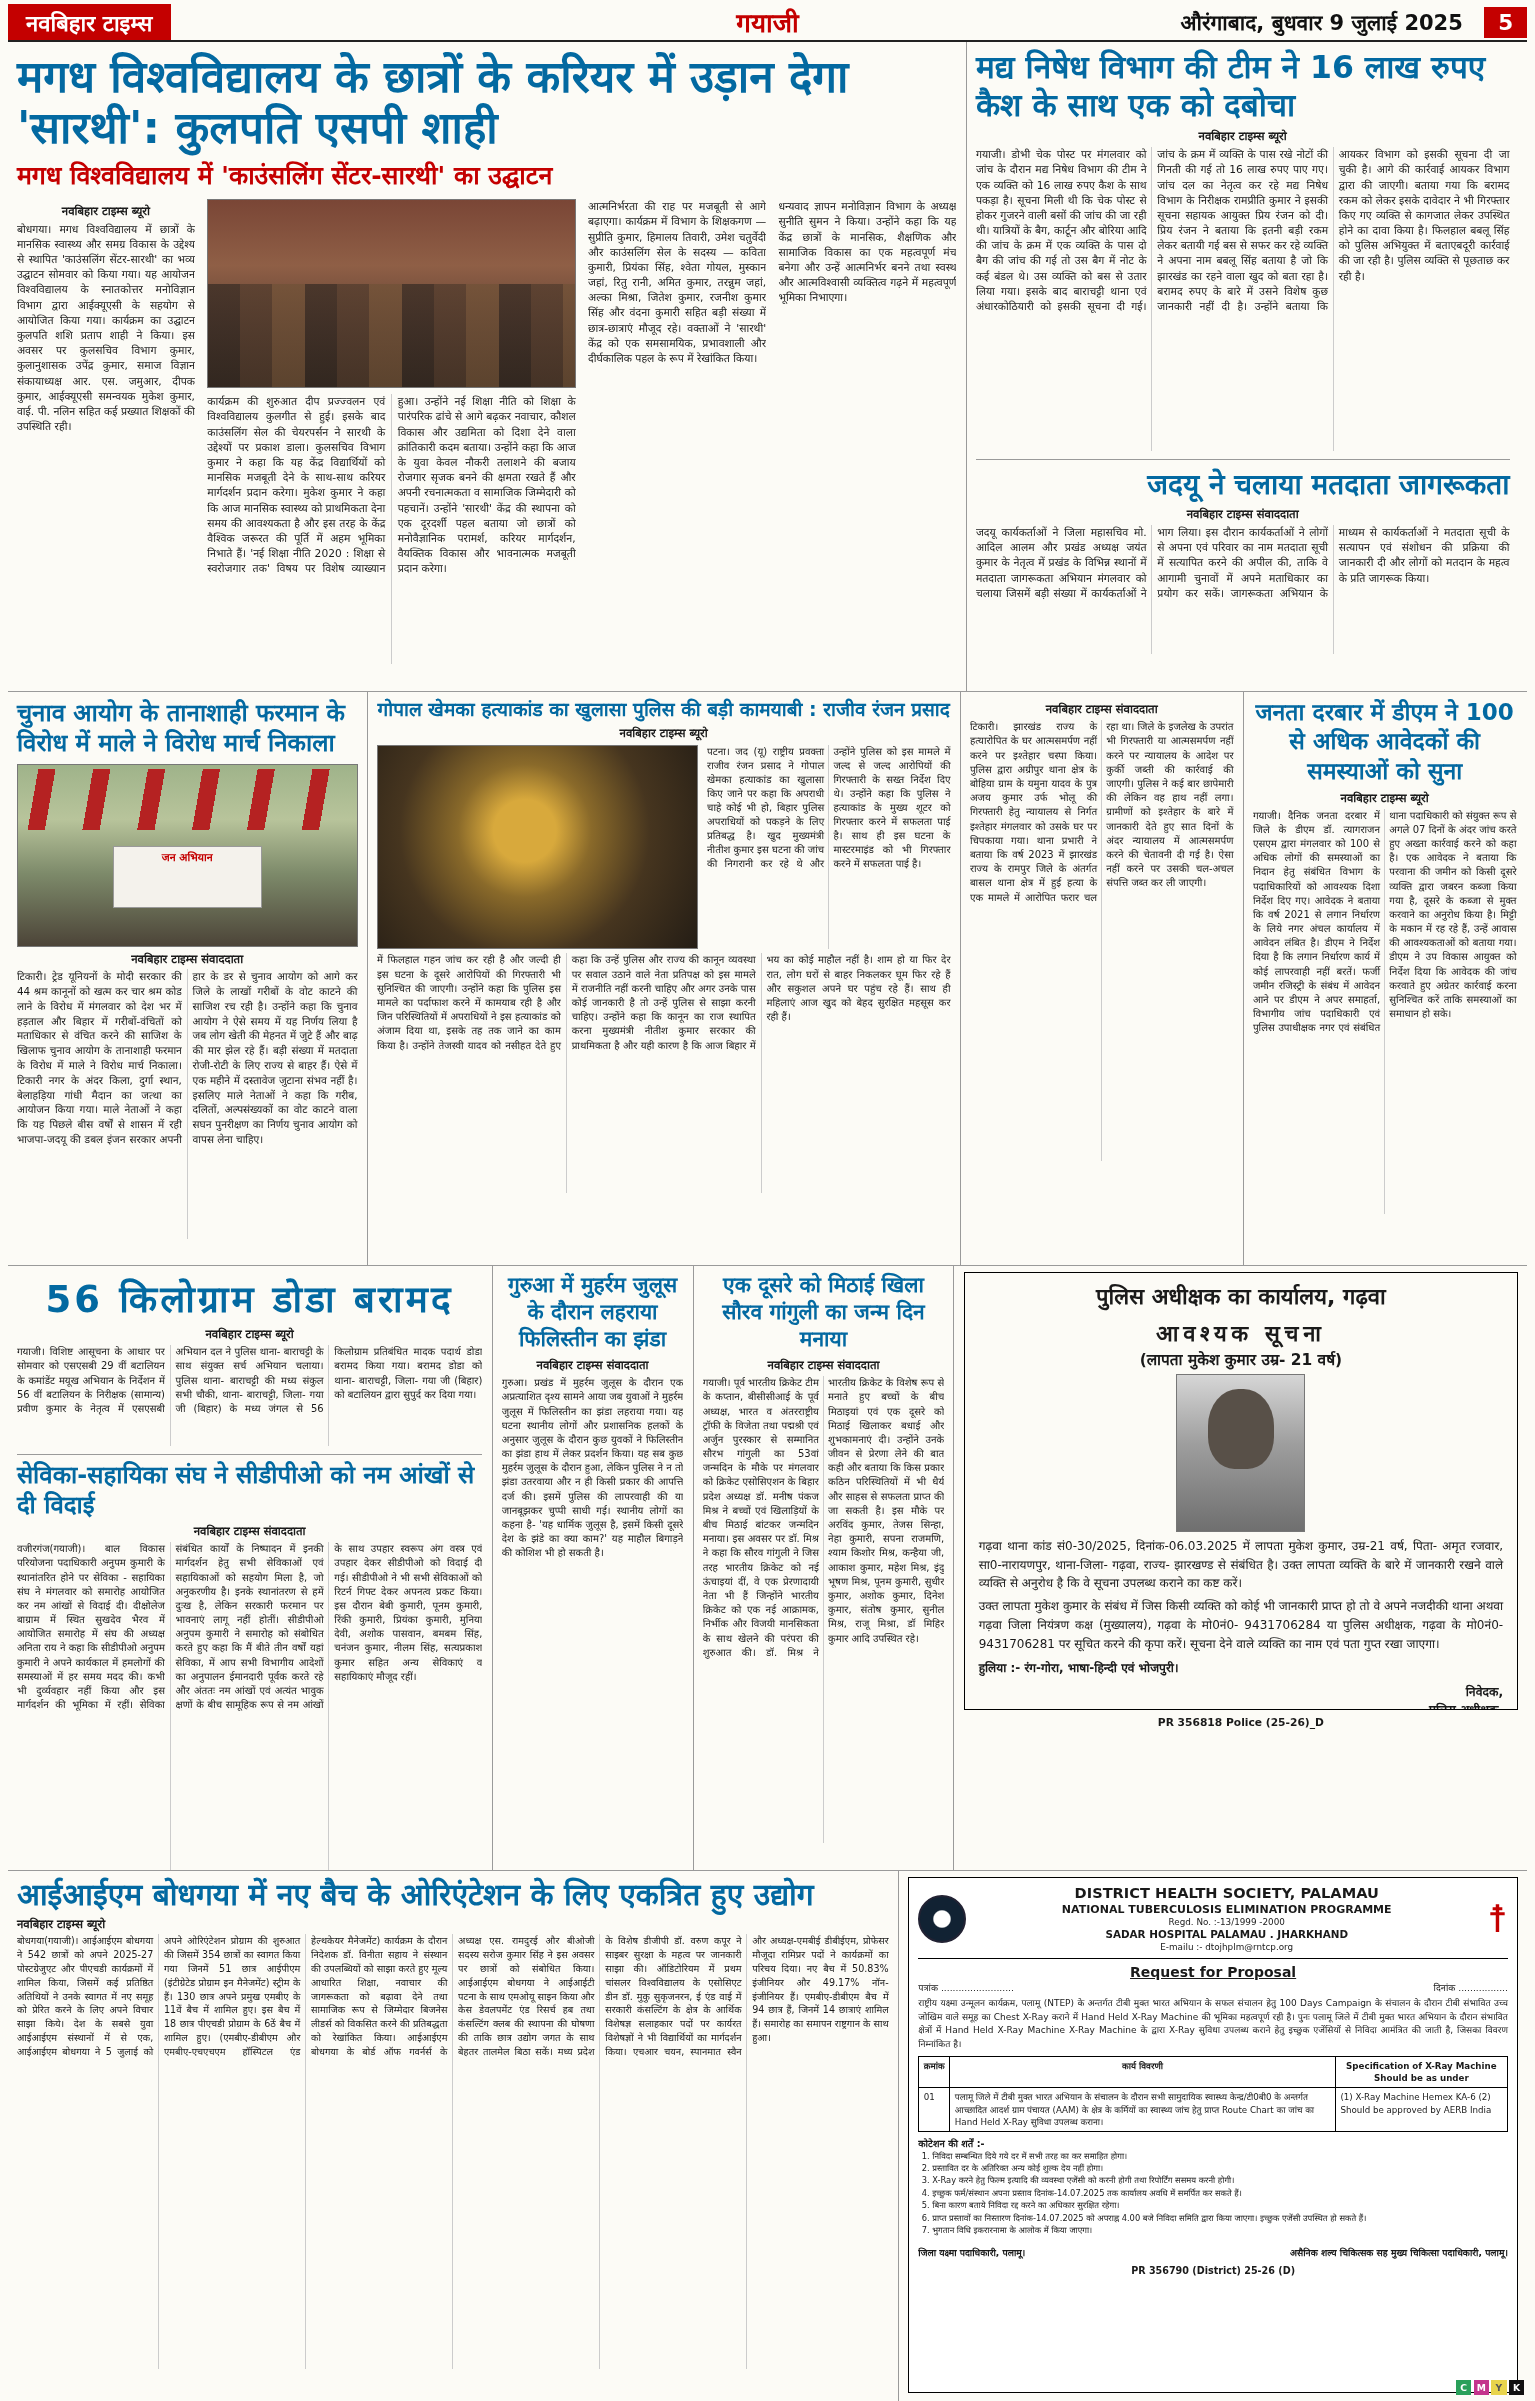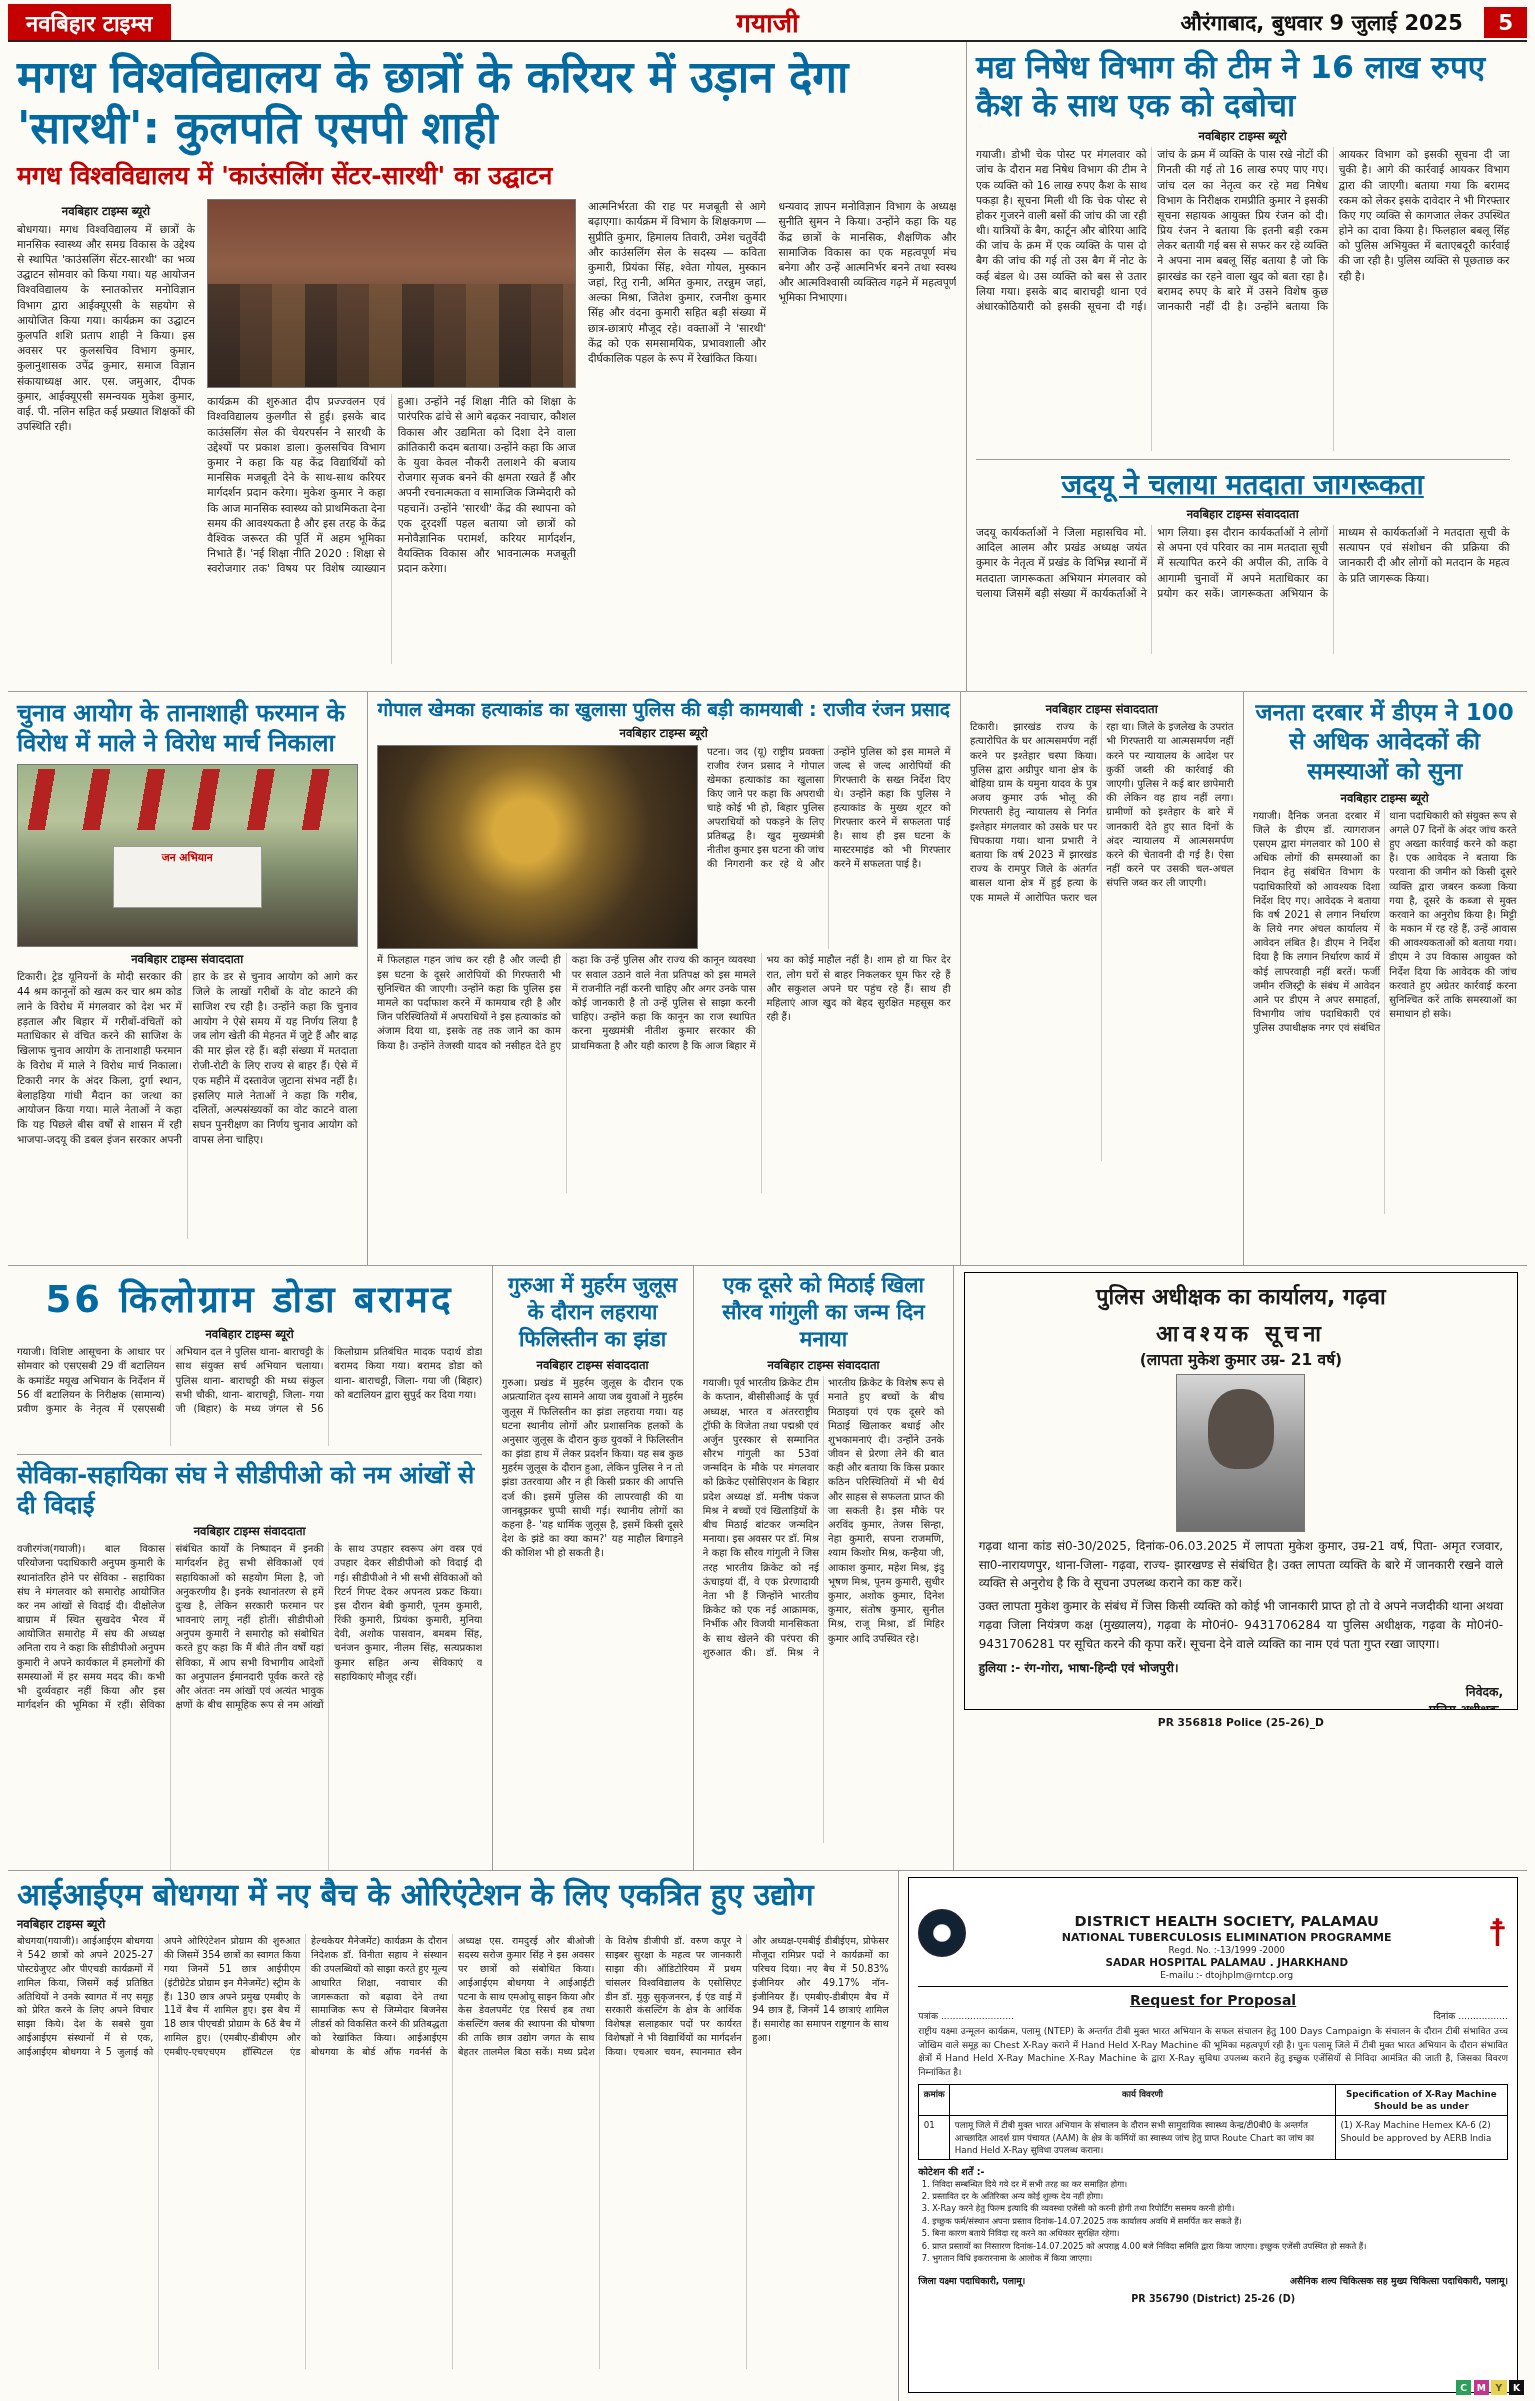--- a/index.html
+++ b/index.html
@@ -30,21 +30,21 @@
   .saarthi-body{display:grid;grid-template-columns:repeat(5,1fr);gap:12.3px;height:465px;overflow:hidden;}
   .saarthi-mid{grid-column:2/4;display:flex;flex-direction:column;overflow:hidden;}
   .saarthi-photo{height:189px;background:linear-gradient(180deg,#7a4636 0%,#8f5f46 35%,#5d4032 70%,#39291f 100%);}
   .saarthi-photo .ppl{position:absolute;bottom:0;left:0;right:0;height:55%;
       background:repeating-linear-gradient(90deg,#2e2620 0 32px,#4b382a 32px 64px,#6e5136 64px 97px);opacity:.65;}
   .saarthi-under{column-count:2;column-gap:12.3px;column-rule:0.8px solid #ccc;margin-top:6.1px;flex:1;}
   .col-right-top{width:553px;display:flex;flex-direction:column;}
   .h-liquor{font-size:31.5px;line-height:1.22;}
   .liquor-body{column-count:3;column-gap:10.7px;column-rule:0.8px solid #ccc;height:304px;margin-top:3.1px;}
   .jdu-sec{border-top:0.8px solid #9a9a9a;margin-top:7.7px;padding-top:4.6px;}
-  .h-jdu{font-size:28px;text-align:center;text-decoration:underline;}
+  .h-jdu{font-size:28px;text-align:right;}
   .jdu-body{column-count:3;column-gap:10.7px;column-rule:0.8px solid #ccc;height:129px;margin-top:3.1px;}
   
   .row2{height:574px;}
   .b-male{width:359px;}
   .b-male h2{font-size:24px;line-height:1.25;margin-bottom:6.1px;}
   .male-photo{height:183px;background:linear-gradient(180deg,#9fb38a 0%,#b8c49b 30%,#7d8a6a 60%,#4c4438 100%);}
   .male-photo .flags{position:absolute;top:4.6px;left:0;right:0;height:61px;
       background:repeating-linear-gradient(100deg,transparent 0 20px,#b52222 20px 37px,transparent 37px 54px);}
   .male-banner{position:absolute;left:28%;top:45%;width:44%;height:34%;background:#f4f2ec;border:0.8px solid #999;
       display:flex;align-items:flex-start;justify-content:center;padding-top:3.1px;color:#c40000;font-weight:bold;font-size:10.7px;}
@@ -93,21 +93,21 @@
   .d-iim h2{font-size:30px;line-height:1.2;margin-bottom:3.1px;}
   .iim-byline{font-weight:bold;font-size:11.5px;margin:3.1px 0;}
   .iim-body{column-count:6;column-gap:10.7px;column-rule:0.8px solid #ccc;height:435px;font-size:9.6px;line-height:1.45;}
   .d-dhs{width:630px;}
   .dhs-box{border:1.5px solid #000;height:516px;padding:6.1px 9.2px;font-size:9.6px;overflow:hidden;background:#fff;}
   .dhs-head{display:flex;align-items:center;gap:9.2px;border-bottom:0.8px solid #000;padding-bottom:4.6px;}
   .dhs-logo{width:48px;height:48px;border-radius:50%;flex:none;border:2.3px solid #223;
       background:radial-gradient(circle,#fff 0 26%,#123 30% 100%);}
   .ntep-logo{font-size:38px;color:#c40000;line-height:1;flex:none;font-weight:bold;}
   .dhs-titles{flex:1;text-align:center;line-height:1.3;}
-  .dhs-t1{font-size:14.6px;font-weight:bold;margin-top:28px;}
+  .dhs-t1{font-size:14.6px;font-weight:bold;}
   .dhs-t2{font-size:11px;font-weight:bold;}
   .dhs-t3{font-size:8.8px;}
   .dhs-t4{font-size:10.4px;font-weight:bold;}
   .dhs-t5{font-size:8.8px;}
   .rfp{text-align:center;font-weight:bold;font-size:14px;margin:4.6px 0 1.5px;text-decoration:underline;}
   .pat-row{display:flex;justify-content:space-between;font-size:9.2px;margin:1.5px 0 3.1px;}
   .dhs-intro{font-size:9px;line-height:1.5;text-align:justify;}
   .dhs-table{width:100%;border-collapse:collapse;margin:4.6px 0;}
   .dhs-table th,.dhs-table td{border:0.8px solid #000;padding:3.1px 4.6px;font-size:8.7px;vertical-align:top;text-align:left;line-height:1.4;}
   .dhs-table th{text-align:center;font-weight:bold;}

